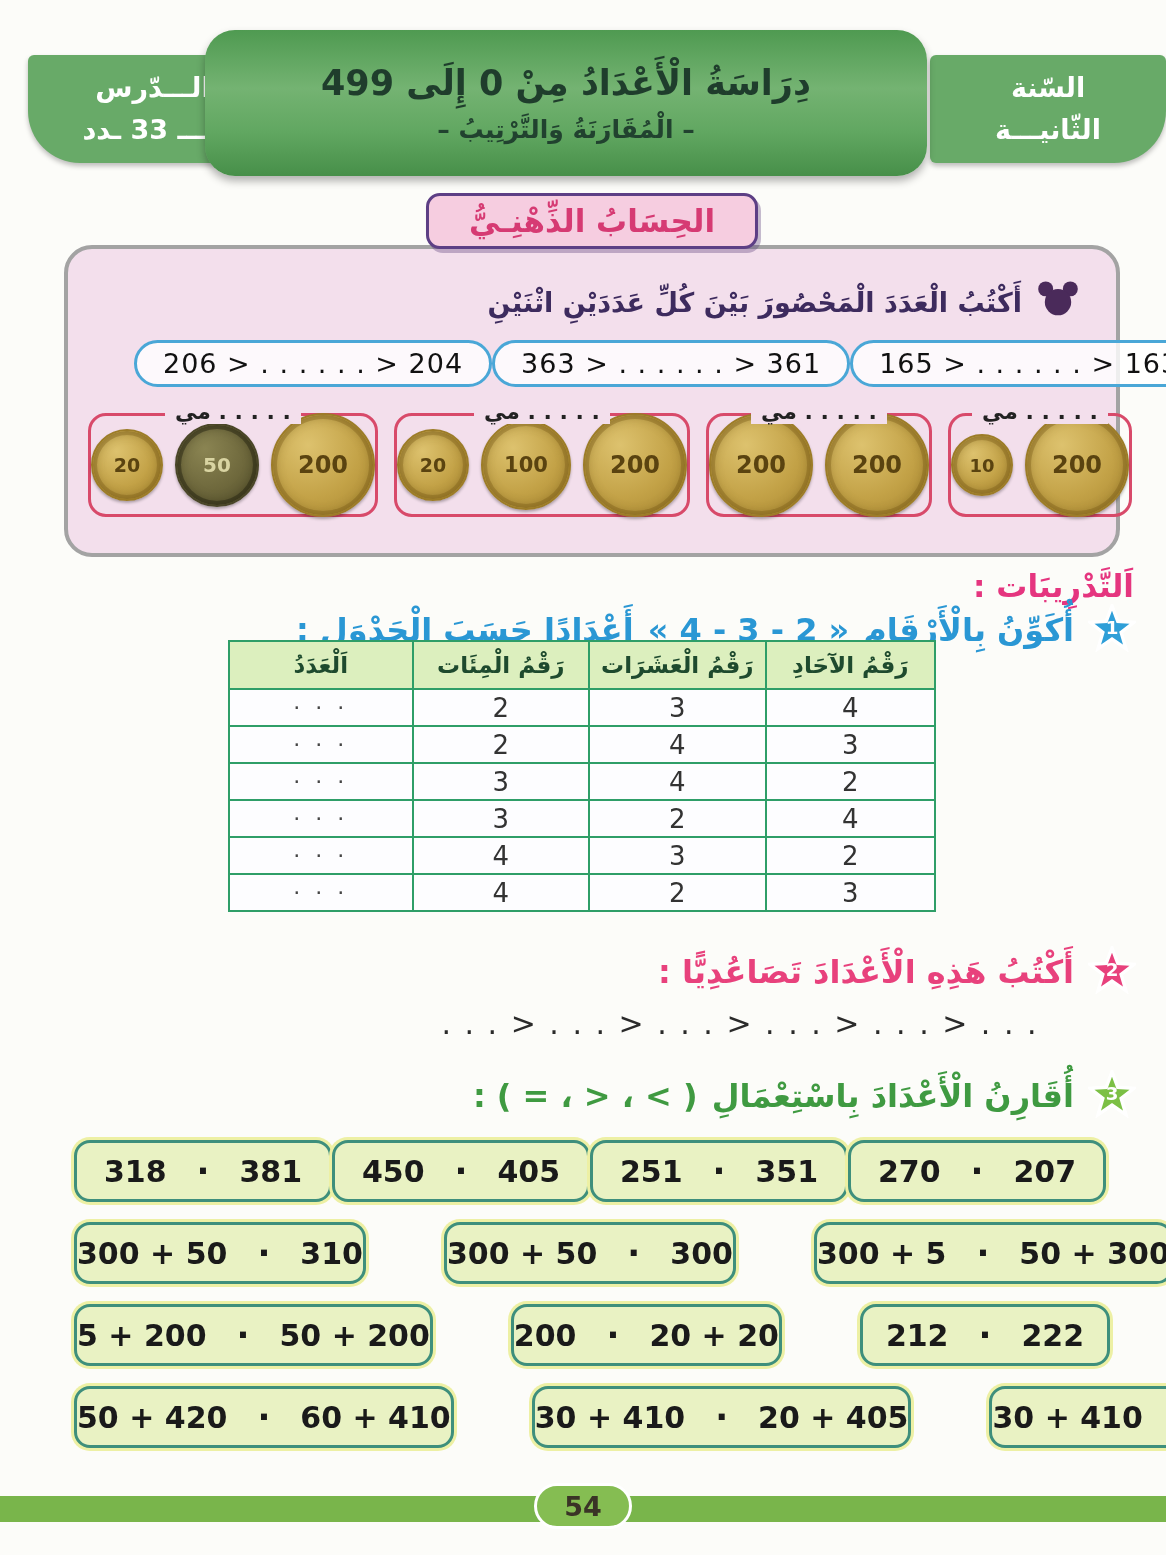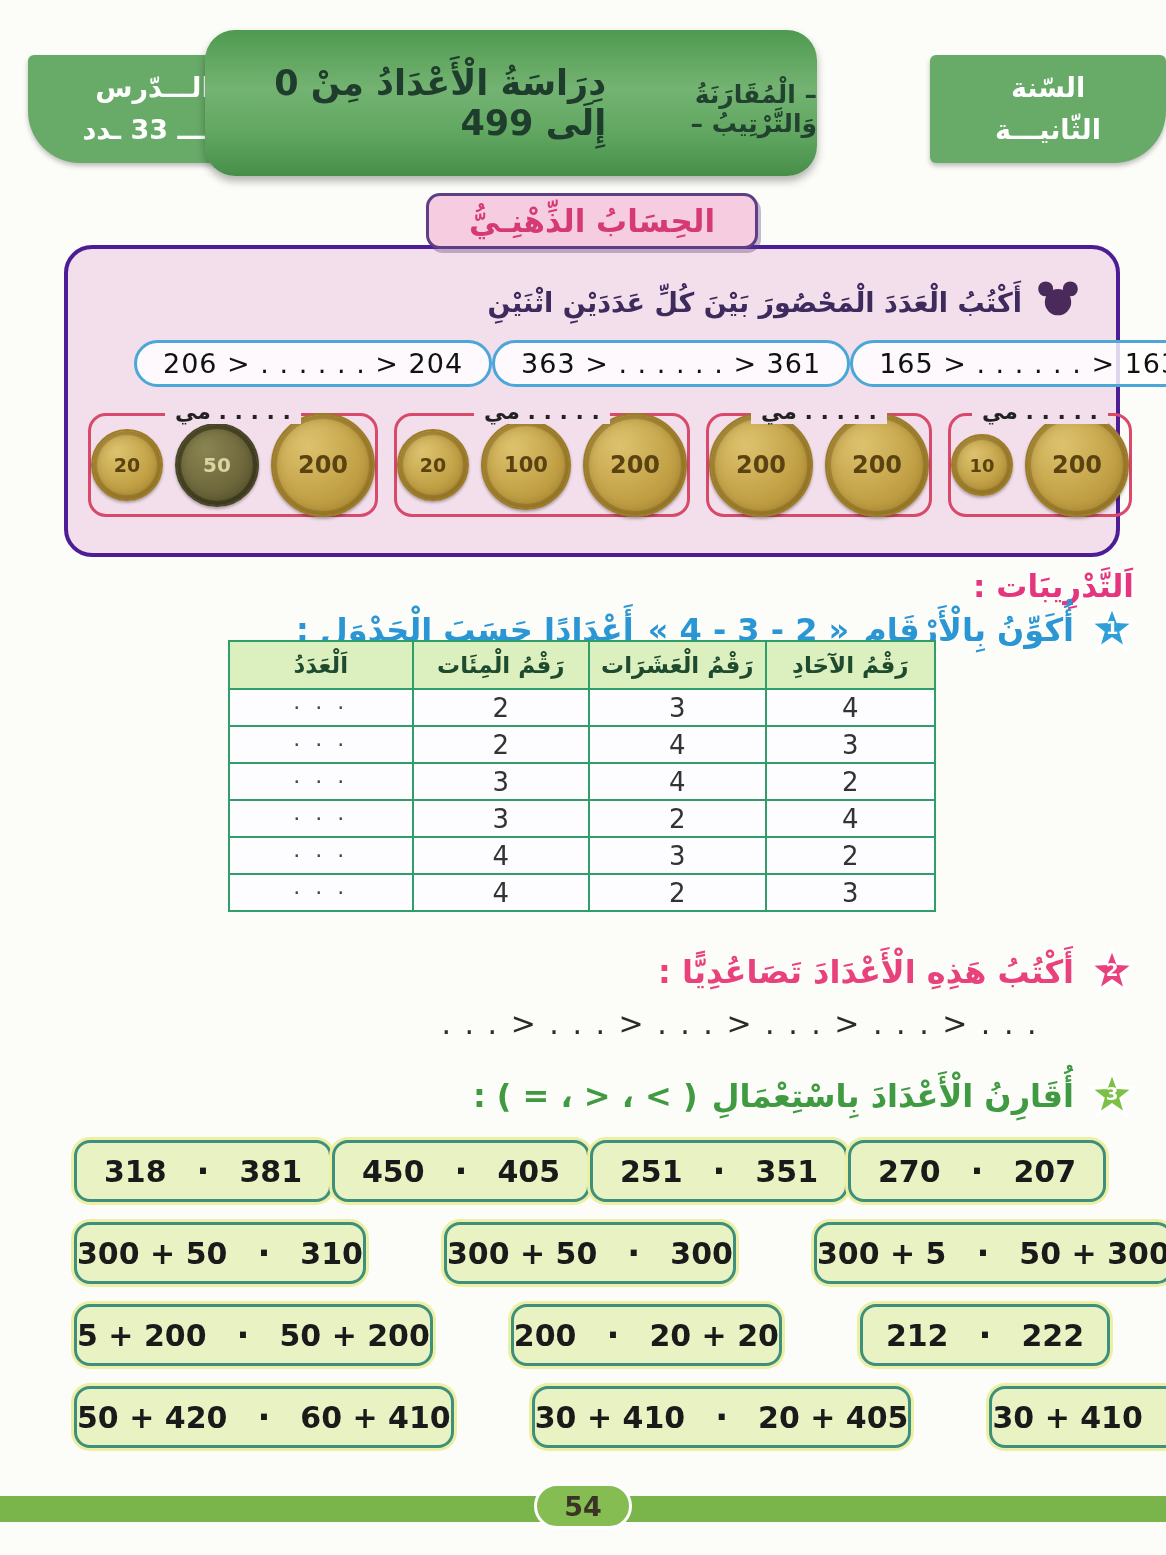--- a/index.html
+++ b/index.html
@@ -13,38 +13,38 @@
   
   .tab {
     position:absolute; top:55px; height:108px; background:#68aa68; color:#fff;
     display:flex; flex-direction:column; justify-content:center; align-items:center;
     font-weight:bold; font-size:27px; z-index:1; box-shadow:0 3px 5px rgba(0,0,0,0.25);
     line-height:1.55;
   }
   .tab-left  { left:28px;  width:250px; border-radius:6px 6px 6px 52px; }
   .tab-right { right:0;    width:236px; border-radius:6px 6px 52px 6px; }
   .banner-center {
-    position:absolute; left:205px; top:30px; width:612px; height:146px; z-index:2;
+    position:absolute; left:205px; top:30px; width:722px; height:146px; z-index:2;
     background:linear-gradient(180deg,#4f9a51 0%, #74b372 40%, #61a761 70%, #478f49 100%);
     border-radius:30px; box-shadow:0 5px 8px rgba(0,0,0,0.3);
-    display:flex; flex-direction:row; justify-content:center; align-items:center;
+    display:flex; flex-direction:column; justify-content:center; align-items:center;
   }
   .banner-title { font-size:35px; font-weight:bold; color:#1f3d2c; }
   .banner-subtitle { font-size:25px; font-weight:bold; color:#21422f; margin-top:12px; }
 
   
   .mental { position:absolute; left:64px; top:245px; width:1056px; }
   .mental-title {
     position:absolute; top:-52px; left:50%; transform:translateX(-50%); z-index:3;
     background:#f6cde0; border:3px solid #5d3f85; border-radius:14px;
     padding:7px 40px; font-size:31px; font-weight:bold; color:#d63a73;
     box-shadow:3px 4px 0 rgba(90,60,120,0.35); white-space:nowrap;
   }
   .panel {
-    border:4px solid #4c1d95; border-radius:28px; background:#f3dfec;
+    border:4px solid #a3a3a3; border-radius:28px; background:#f3dfec;
     height:312px; padding:30px 20px 20px; position:relative;
   }
   .task-line {
     display:flex; align-items:center; gap:14px; padding-right:16px;
     font-size:27px; font-weight:bold; color:#3d2b5e;
   }
   .mickey { flex:0 0 auto; }
   .between-row { display:flex; justify-content:space-between; margin:15px 58px 0 46px; }
   .between-box {
     border:3px solid #4aa7d7; border-radius:24px; background:rgba(255,255,255,0.82);

